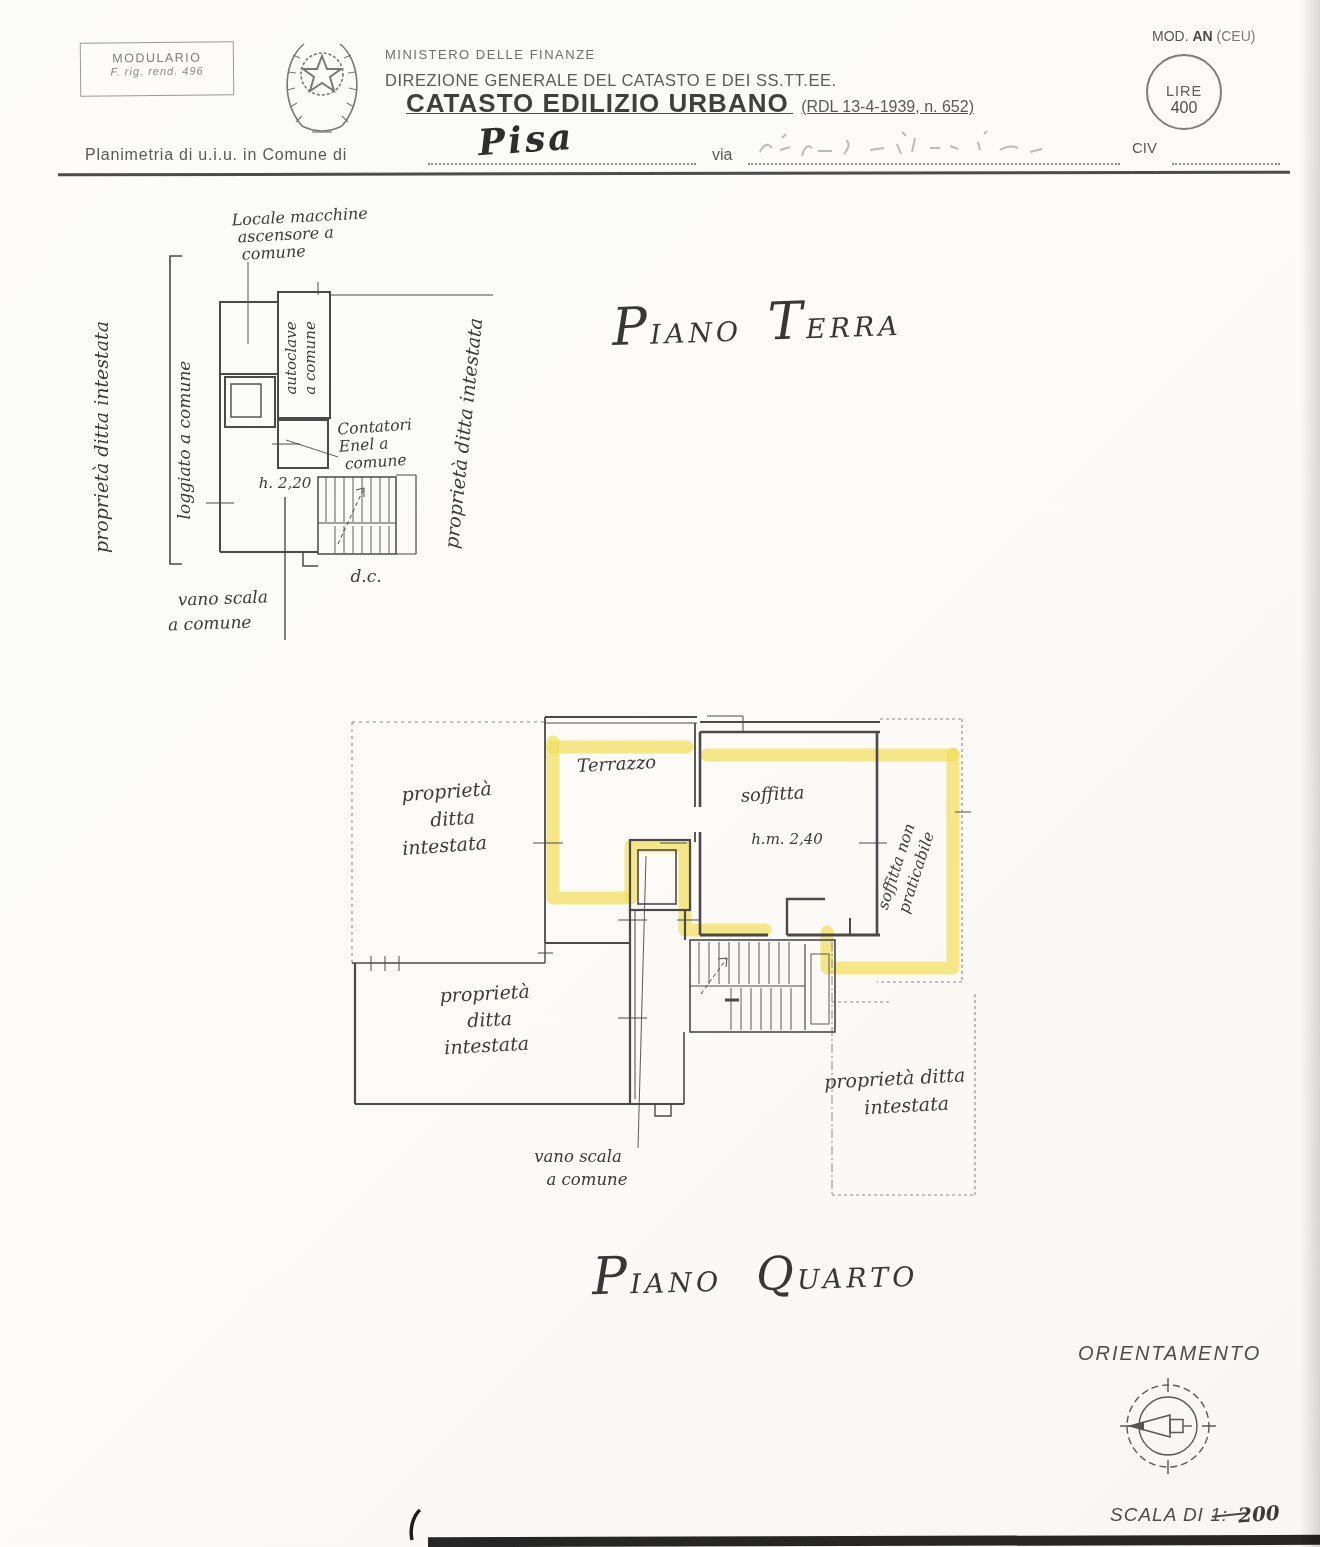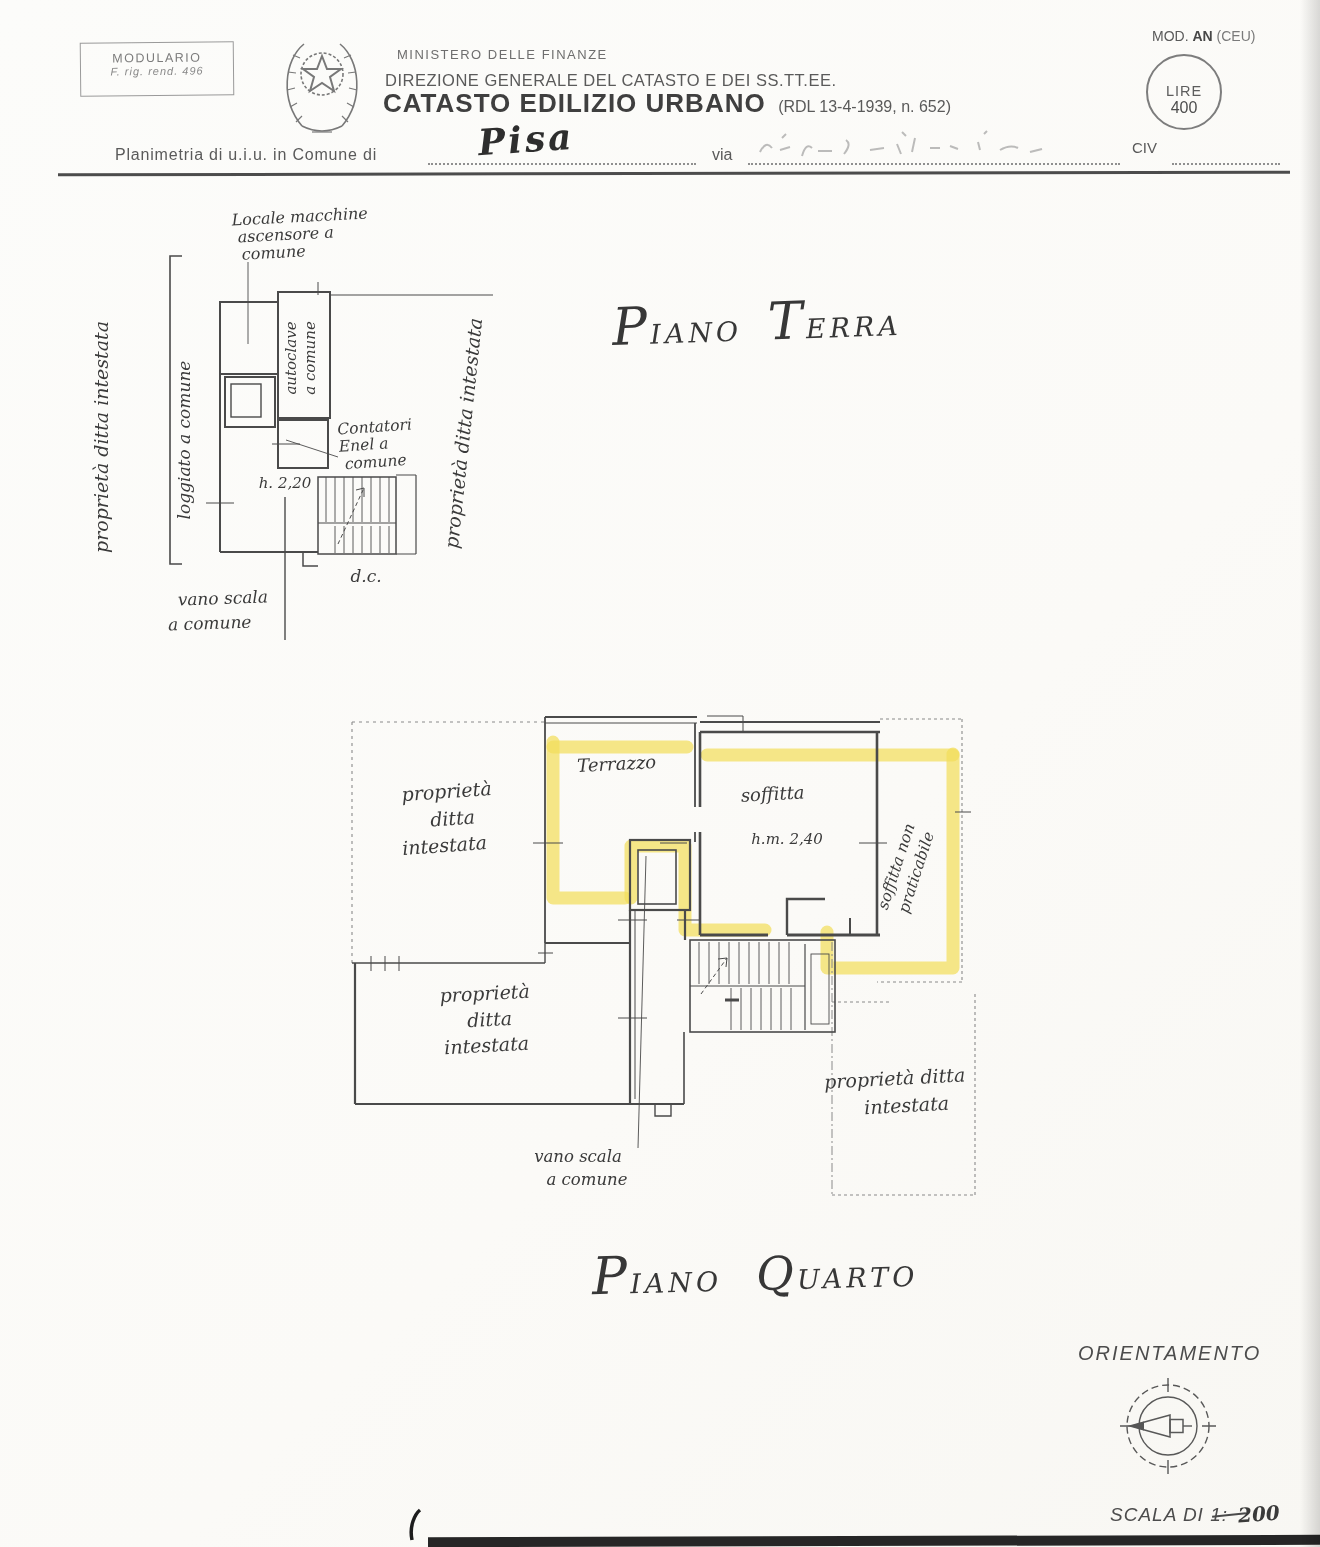--- a/index.html
+++ b/index.html
@@ -38,39 +38,39 @@
       <path d="M68,16 C88,32 92,72 70,98"></path>
       <path d="M30,98 Q50,108 70,98"></path>
       <circle cx="50" cy="46" r="21" stroke-dasharray="3,2"></circle>
       <path d="M50,28 L55,41 L69,41 L58,49 L62,63 L50,55 L38,63 L42,49 L31,41 L45,41 Z" stroke-width="2"></path>
       <path d="M28,30 l-7,-3 M24,45 l-8,-1 M23,60 l-8,2 M25,75 l-7,4 M30,88 l-6,6" stroke-width="1.2"></path>
       <path d="M72,30 l7,-3 M76,45 l8,-1 M77,60 l8,2 M75,75 l7,4 M70,88 l6,6" stroke-width="1.2"></path>
       <path d="M40,104 h20" stroke-width="1.2"></path>
     </g>
   </svg>
 
-  <div class="abs print" style="left:385px;top:47px;font-size:13px;letter-spacing:1.5px;color:#6e6e6e;margin-left:12px;">MINISTERO DELLE FINANZE</div>
+  <div class="abs print" style="left:385px;top:47px;font-size:13px;letter-spacing:1.5px;color:#6e6e6e;">MINISTERO DELLE FINANZE</div>
   <div class="abs print" style="left:385px;top:71px;font-size:16.5px;letter-spacing:0.5px;color:#5a5a5a;">DIREZIONE GENERALE DEL CATASTO E DEI SS.TT.EE.</div>
-  <div class="abs" style="left:383px;top:88px;white-space:nowrap;">
+  <div class="abs" style="left:406px;top:88px;white-space:nowrap;text-decoration:underline;">
     <span class="print" style="font-size:26px;font-weight:bold;letter-spacing:1px;color:#3f3f3f;">CATASTO EDILIZIO URBANO</span>
     <span class="print" style="font-size:16px;color:#5a5a5a;margin-left:8px;">(RDL 13-4-1939, n. 652)</span>
   </div>
 
   <div class="abs print" style="left:1152px;top:28px;font-size:14px;color:#5a5a5a;white-space:nowrap;">
     <span>MOD.</span>
     <span style="font-weight:bold;color:#474747;">AN</span>
     <span style="color:#7a7a7a;">(CEU)</span>
   </div>
 
   <div class="abs" style="left:1146px;top:54px;width:72px;height:72px;border:2px solid #7d7d7d;border-radius:50%;text-align:center;">
     <div class="print" style="margin-top:27px;font-size:14.5px;letter-spacing:1px;color:#5d5d5d;">LIRE</div>
     <div class="print" style="font-size:16px;color:#4d4d4d;">400</div>
   </div>
 
-  <div class="abs print" style="left:85px;top:146px;font-size:16px;letter-spacing:0.8px;color:#5a5a5a;margin-left:30px;">Planimetria di u.i.u. in Comune di</div>
+  <div class="abs print" style="left:85px;top:146px;font-size:16px;letter-spacing:0.8px;color:#5a5a5a;">Planimetria di u.i.u. in Comune di</div>
   <div class="abs dotted" style="left:428px;top:162px;width:268px;"></div>
   <div class="abs hand" style="left:478px;top:118px;font-size:36px;font-weight:bold;letter-spacing:3px;transform:rotate(-4deg);color:#2e2e2e;">Pisa</div>
   <div class="abs print" style="left:712px;top:146px;font-size:16px;color:#5a5a5a;">via</div>
   <div class="abs dotted" style="left:748px;top:162px;width:372px;"></div>
   <svg class="abs" style="left:752px;top:126px;" width="350" height="38" viewBox="0 0 350 38">
     <g stroke="#9a9a9a" stroke-width="2" fill="none" opacity="0.65">
       <path d="M8,26 q6,-12 12,-4 M28,24 l10,-3 M50,30 q4,-14 10,-8 M66,25 h14 M92,28 q8,-10 2,-14 M118,24 l14,-2 M145,18 l4,10 M160,26 l3,-14 M178,22 h10 M198,20 l8,3 M226,16 l2,8 M248,24 q10,-6 18,-2 M278,26 l12,-3"></path>
       <path d="M30,12 l4,-4 M150,6 l4,4 M232,8 l3,-3"></path>
     </g>
   </svg>

